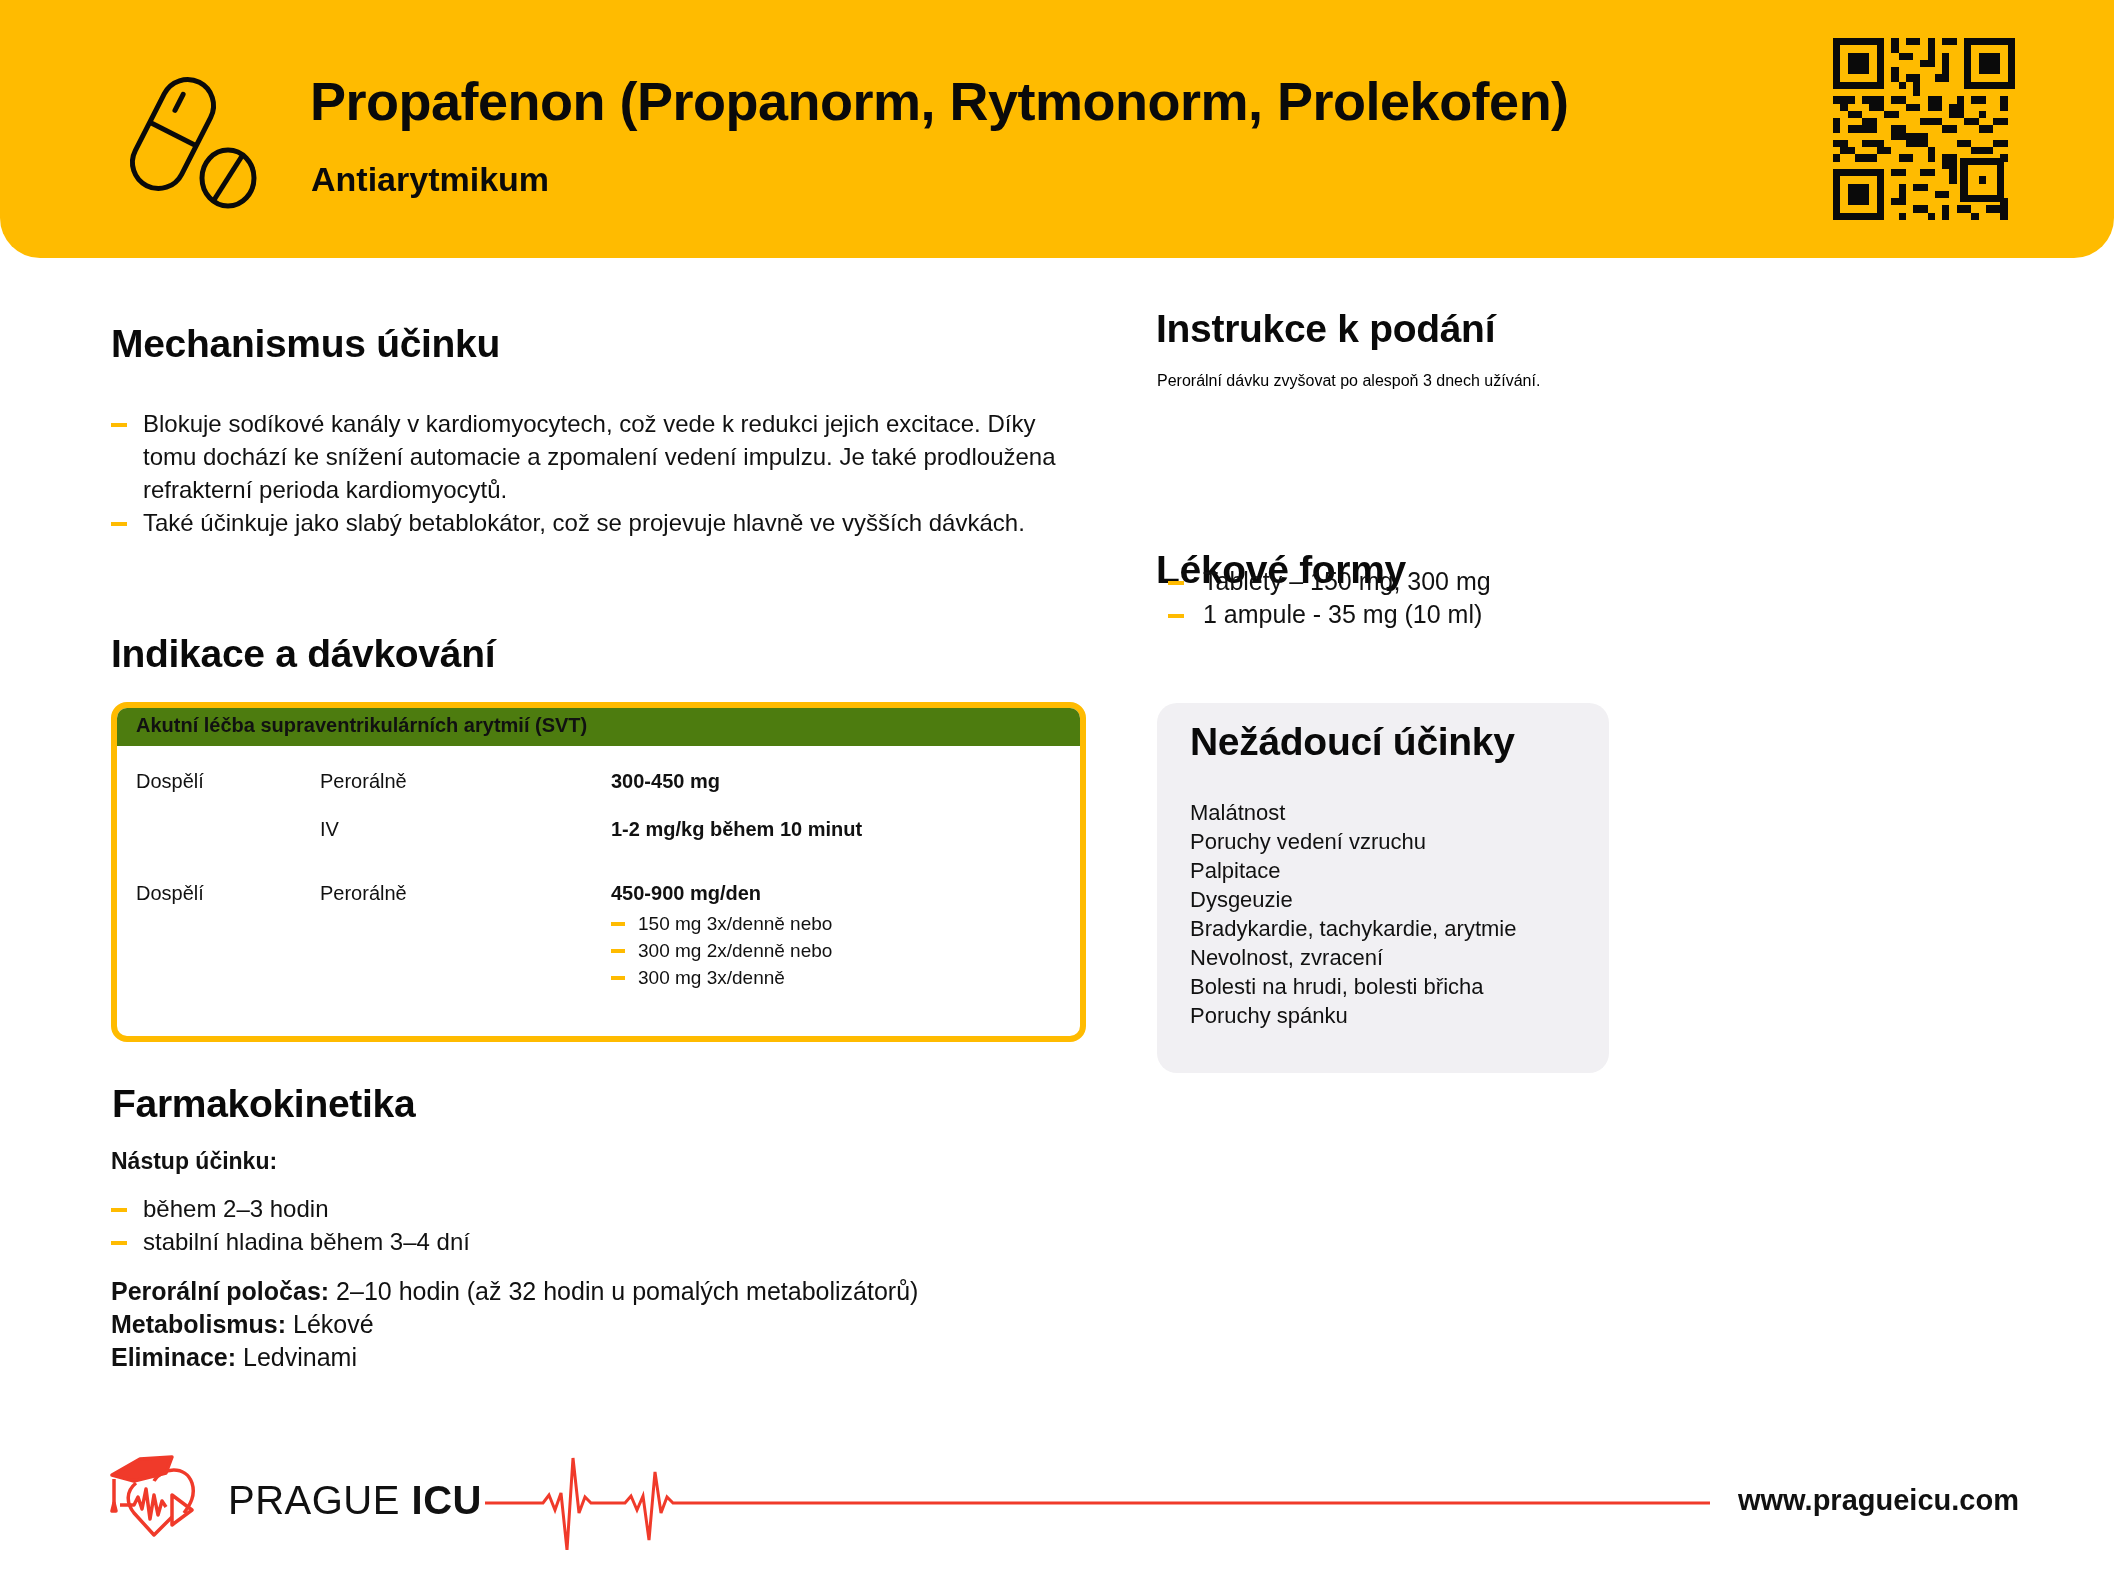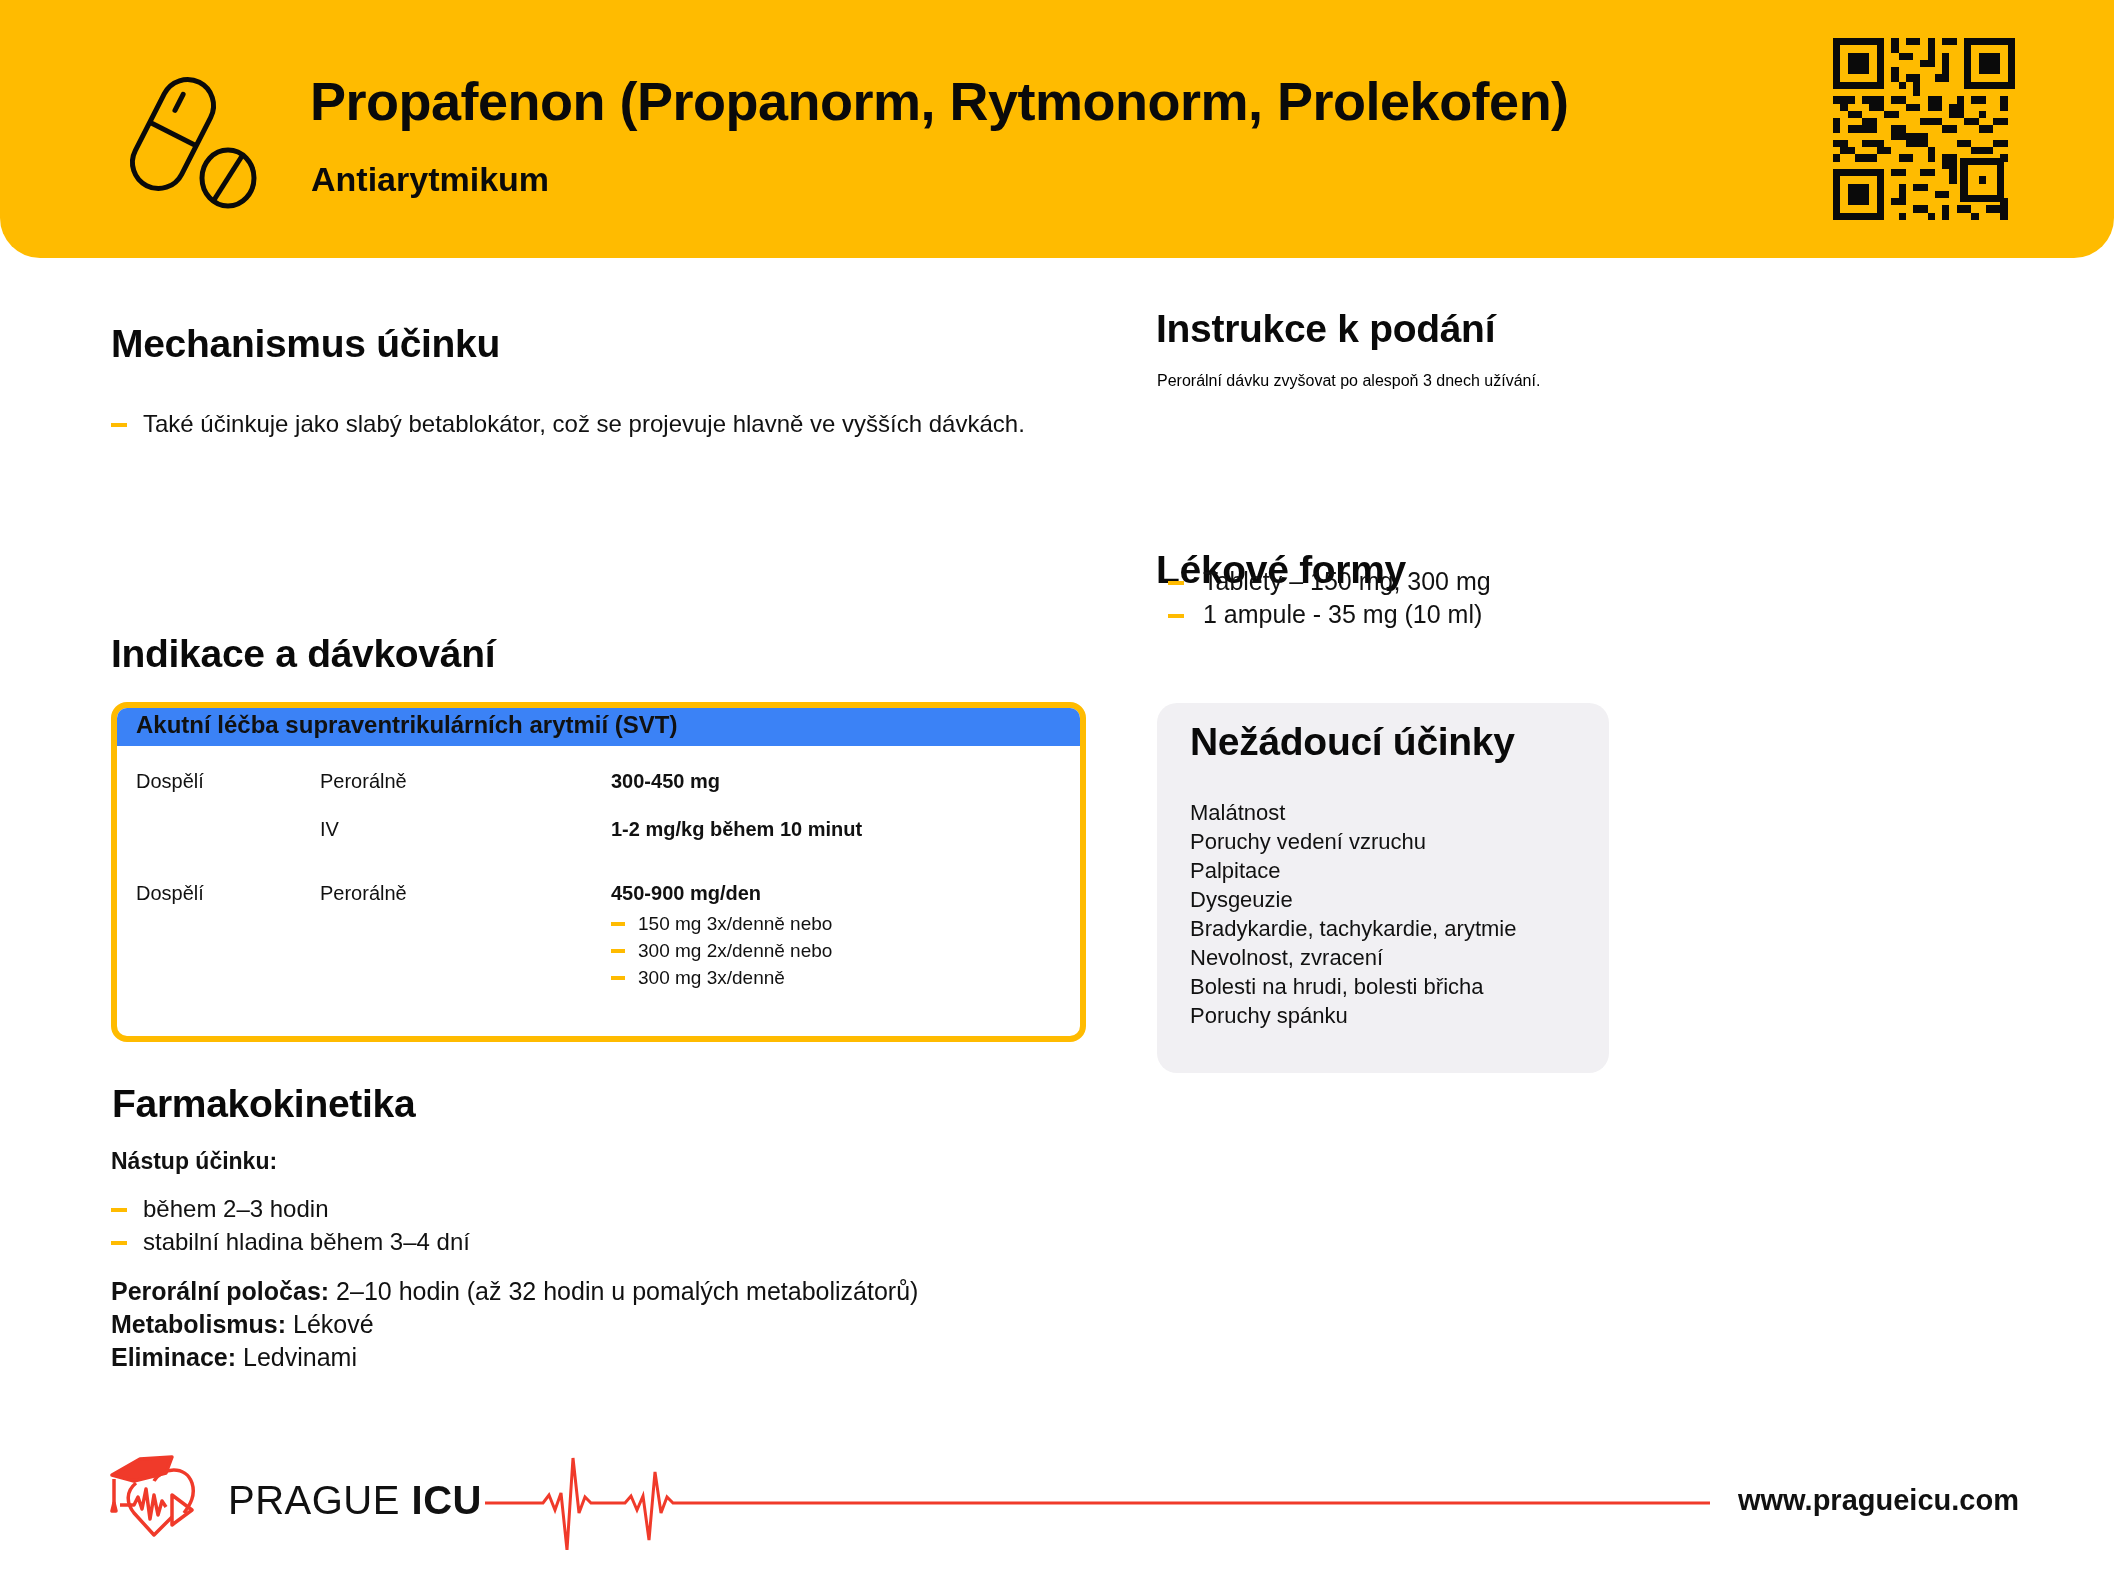--- a/index.html
+++ b/index.html
@@ -31,22 +31,22 @@
   .bullets li::before {
     content: ""; position: absolute; left: 0; top: 16px; width: 16px; height: 4px; background: #ffbb00;
   }
 
   
   .dose-table {
     position: absolute; left: 111px; top: 702px; width: 975px; height: 340px;
     border: 6px solid #ffbb00; border-radius: 16px; background: #fff; overflow: hidden;
   }
   .dt-head {
-    background: #3b82f6; height: 38px; padding-left: 19px;
-    font-size: 24px; font-weight: bold; line-height: 34px; color: #111;
+    background: #4d7c0f; height: 38px; padding-left: 19px;
+    font-size: 20px; font-weight: bold; line-height: 34px; color: #111;
   }
   .dt-head.second { height: 40px; line-height: 40px; }
   .dt-row { position: relative; font-size: 20px; color: #111; }
   .dt-row .c1 { position: absolute; left: 19px; }
   .dt-row .c2 { position: absolute; left: 203px; }
   .dt-row .c3 { position: absolute; left: 494px; font-weight: bold; }
   .sub-bullets { position: absolute; left: 494px; list-style: none; font-size: 19px; line-height: 27px; }
   .sub-bullets li { position: relative; padding-left: 27px; }
   .sub-bullets li::before {
     content: ""; position: absolute; left: 0; top: 12px; width: 14px; height: 4px; background: #ffbb00;
@@ -155,20 +155,21 @@
       <rect x="9" y="24" width="1" height="1"></rect>
         <rect x="13" y="24" width="1" height="1"></rect>
         <rect x="19" y="24" width="1" height="1"></rect>
         <rect x="23" y="22" width="1" height="3"></rect>
     </g>
   </svg>
 </div>
 
 <div class="h2" style="left:111px; top:322px;">Mechanismus účinku</div>
 <ul class="bullets" style="left:111px; top:407px; width:950px;">
+  <li>Blokuje sodíkové kanály v kardiomyocytech, což vede k redukci jejich excitace. Díky tomu dochází ke snížení automacie a zpomalení vedení impulzu. Je také prodloužena refrakterní perioda kardiomyocytů.</li>
   <li>Také účinkuje jako slabý betablokátor, což se projevuje hlavně ve vyšších dávkách.</li>
 </ul>
 
 <div class="h2" style="left:111px; top:632px;">Indikace a dávkování</div>
 <div class="dose-table">
   <div class="dt-head">Akutní léčba supraventrikulárních arytmií (SVT)</div>
   <div class="dt-row" style="height:114px;">
     <span class="c1" style="top:24px;">Dospělí</span>
     <span class="c2" style="top:24px;">Perorálně</span>
     <span class="c3" style="top:24px;">300-450 mg</span>

